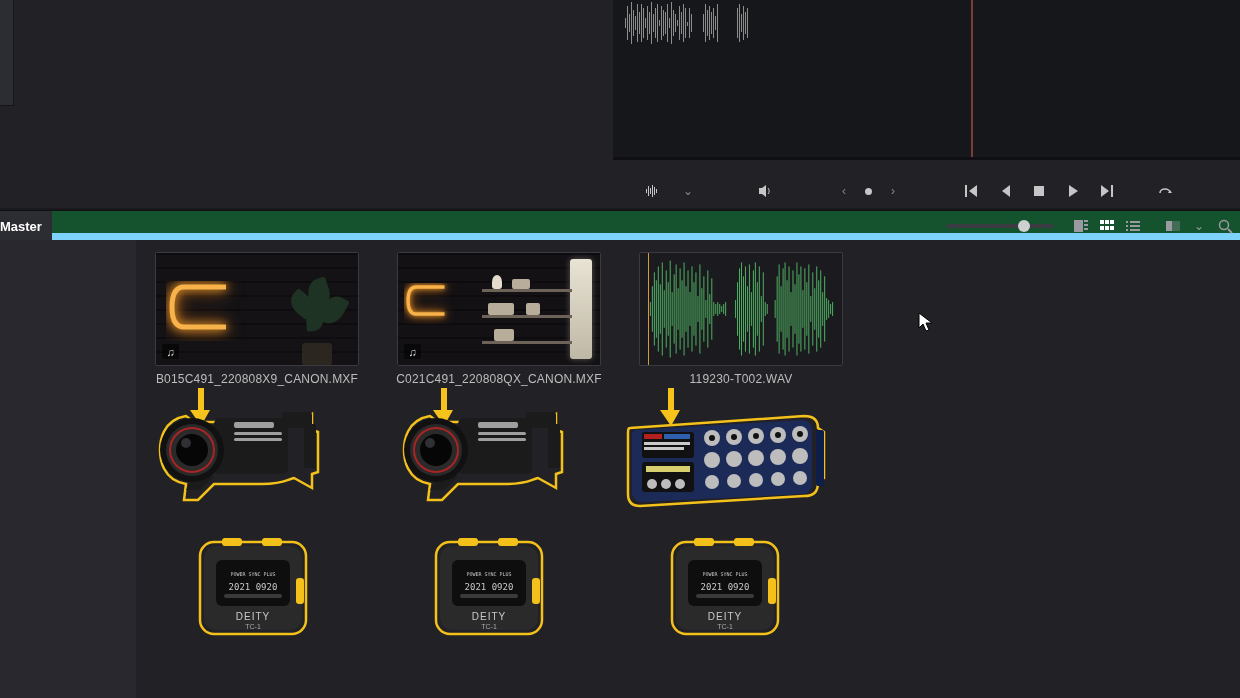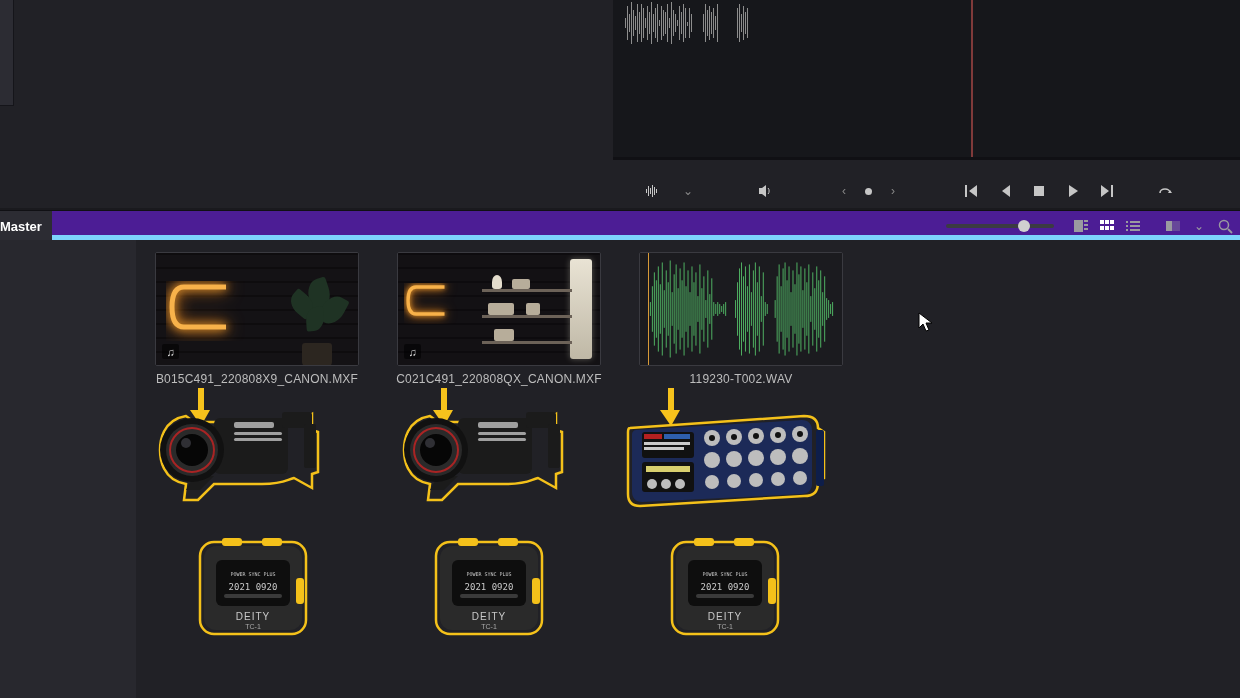--- a/index.html
+++ b/index.html
@@ -16,21 +16,21 @@
   
   .transport{position:absolute;left:613px;top:174px;right:0;height:34px;display:flex;align-items:center;gap:0;padding-left:24px}
   .t-btn{width:34px;height:22px;display:flex;align-items:center;justify-content:center;color:#c6c6c6;cursor:pointer}
   .t-btn svg{display:block}
   .t-gap{width:24px}
   .t-biggap{width:44px}
   .chev{font-size:12px;color:#888}
   .dot{width:7px;height:7px;border-radius:50%;background:#c6c6c6;margin:0 4px}
 
   
-  .browser-header{position:relative;height:30px;background:#4c1d95;border-top:1px solid #101014;border-bottom:5px solid #7dd3fc;display:flex;align-items:center}
+  .browser-header{position:relative;height:30px;background:#14532d;border-top:1px solid #101014;border-bottom:7px solid #7dd3fc;display:flex;align-items:center}
   .bin-label{position:absolute;left:0;top:0;height:30px;padding:0 10px 0 0;display:flex;align-items:center;font-size:13px;font-weight:600;color:#fff;background:#2c2c33}
   .view-controls{position:absolute;right:4px;top:0;height:30px;display:flex;align-items:center;gap:4px}
   .slider{width:108px;height:4px;background:#3b3b42;border-radius:2px;position:relative;margin-right:12px}
   .slider-thumb{position:absolute;top:-4px;left:72px;width:12px;height:12px;border-radius:50%;background:#d0d0d0}
   .vc{width:22px;height:22px;display:flex;align-items:center;justify-content:center;color:#9a9aa0;cursor:pointer}
   .vc.active{color:#fff}
 
   
   .browser-body{position:relative;height:458px;background:#212126}
   .side-panel{position:absolute;left:0;top:0;width:136px;height:100%;background:#28282e}

